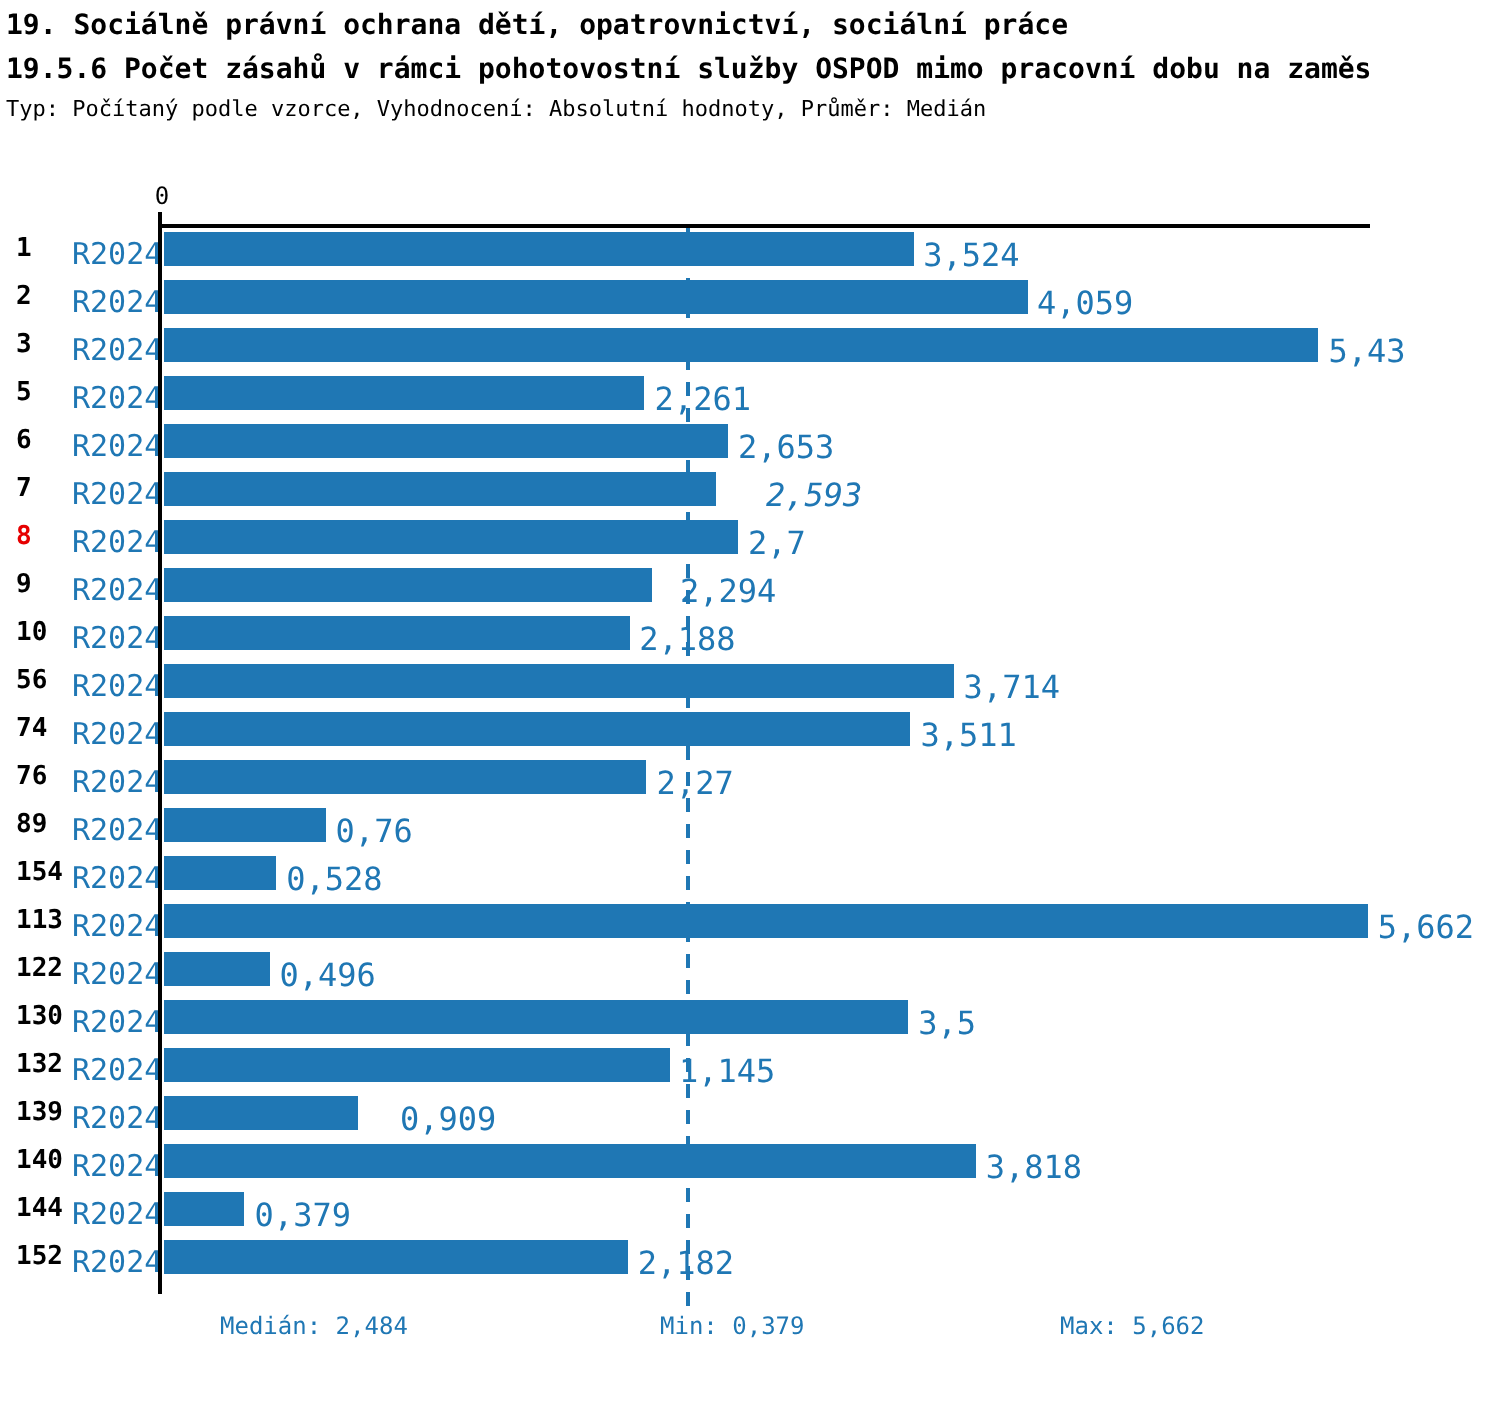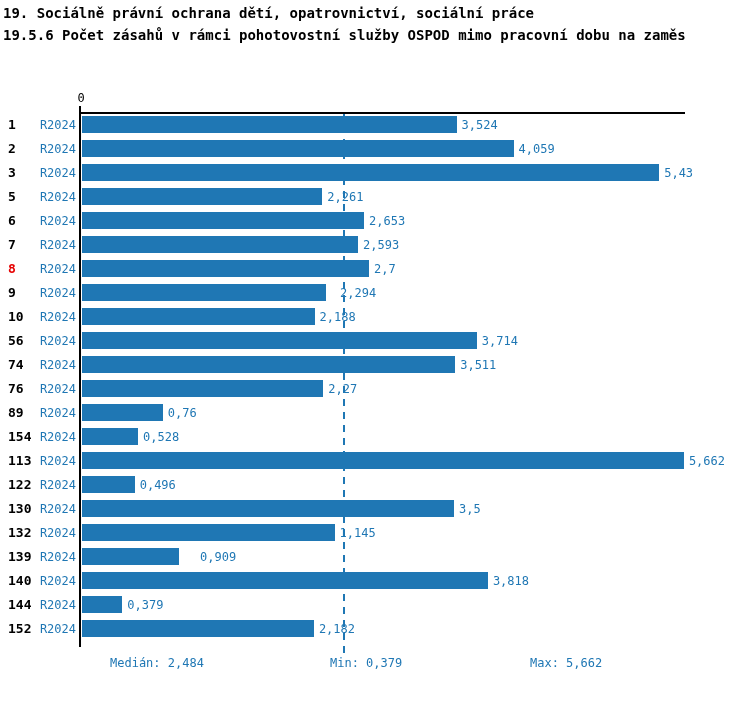--- a/index.html
+++ b/index.html
@@ -16,39 +16,40 @@
   .axis-y { position:absolute; left:79px; top:106px; width:2px; height:541px; background:#000000; z-index:2; }
   .axis-x { position:absolute; left:80px; top:112px; width:605px; height:2px; background:#000000; z-index:2; }
   .median-line { position:absolute; top:113px; width:2px; height:542px; z-index:0;
     background:repeating-linear-gradient(180deg,#1f77b4 0 7px, transparent 7px 13px); }
 
   .rows { position:absolute; left:0; top:113px; width:750px; z-index:1; }
   .row { position:relative; height:24px; width:750px; }
   .row-num { position:absolute; left:8px; top:4px; font-size:13px; font-weight:bold; color:#000000; }
   .row-num.hl { color:#e60000; }
   .row-series { position:absolute; left:36px; top:5px; width:40px; text-align:right;
-    font-size:12px; color:#1f77b4; }
+    font-size:15px; color:#1f77b4; }
   .bar { position:absolute; left:82px; top:3px; height:17px; background:#1f77b4; }
-  .bar-value { position:absolute; top:5px; font-size:12px; color:#1f77b4; white-space:nowrap; }
+  .bar-value { position:absolute; top:5px; font-size:16px; color:#1f77b4; white-space:nowrap; }
 
   .footer { position:absolute; left:80px; top:656px; color:#1f77b4; font-size:12px; }
   .footer-period { height:15px; margin-bottom:8px; white-space:pre; }
   .footer-stats { position:relative; height:15px; width:660px; }
   .stat-median { position:absolute; left:0; white-space:pre;margin-left:30px; }
   .stat-min { position:absolute; left:250px; white-space:pre; }
   .stat-max { position:absolute; left:450px; white-space:pre; }
 </style>
 </head>
 <body>
 
 <div class="screen">
 
   <div class="titles">
     <div class="t-line">19. Sociálně právní ochrana dětí, opatrovnictví, sociální práce</div>
     <div class="t-line">19.5.6 Počet zásahů v rámci pohotovostní služby OSPOD mimo pracovní dobu na zaměs</div>
+    <div class="t-sub">Typ: Počítaný podle vzorce, Vyhodnocení: Absolutní hodnoty, Průměr: Medián</div>
   </div>
 
   <div class="zero-label">0</div>
   <div class="axis-y"></div>
   <div class="axis-x"></div>
   <div class="median-line" id="median-line" style="left: 343px;"></div>
 
   <div class="rows">
     <div class="row">
       <span class="row-num">1</span>
@@ -82,21 +83,21 @@
       <span class="row-num">6</span>
       <span class="row-series">R2024</span>
       <div class="bar" style="width: 282px; background: rgb(31, 119, 180);"></div>
       <span class="bar-value" style="left: 369px;">2,653</span>
     </div>
 
     <div class="row">
       <span class="row-num">7</span>
       <span class="row-series">R2024</span>
       <div class="bar" style="width: 275.6px; background: rgb(31, 119, 180);"></div>
-      <span class="bar-value" style="left: 363px;">2,593</span>
+      <span class="bar-value" style="left: 383px; font-style: italic;">2,593</span>
     </div>
 
     <div class="row">
       <span class="row-num hl">8</span>
       <span class="row-series">R2024</span>
       <div class="bar" style="width: 287px; background: rgb(31, 119, 180);"></div>
       <span class="bar-value" style="left: 374px;">2,7</span>
     </div>
 
     <div class="row">

